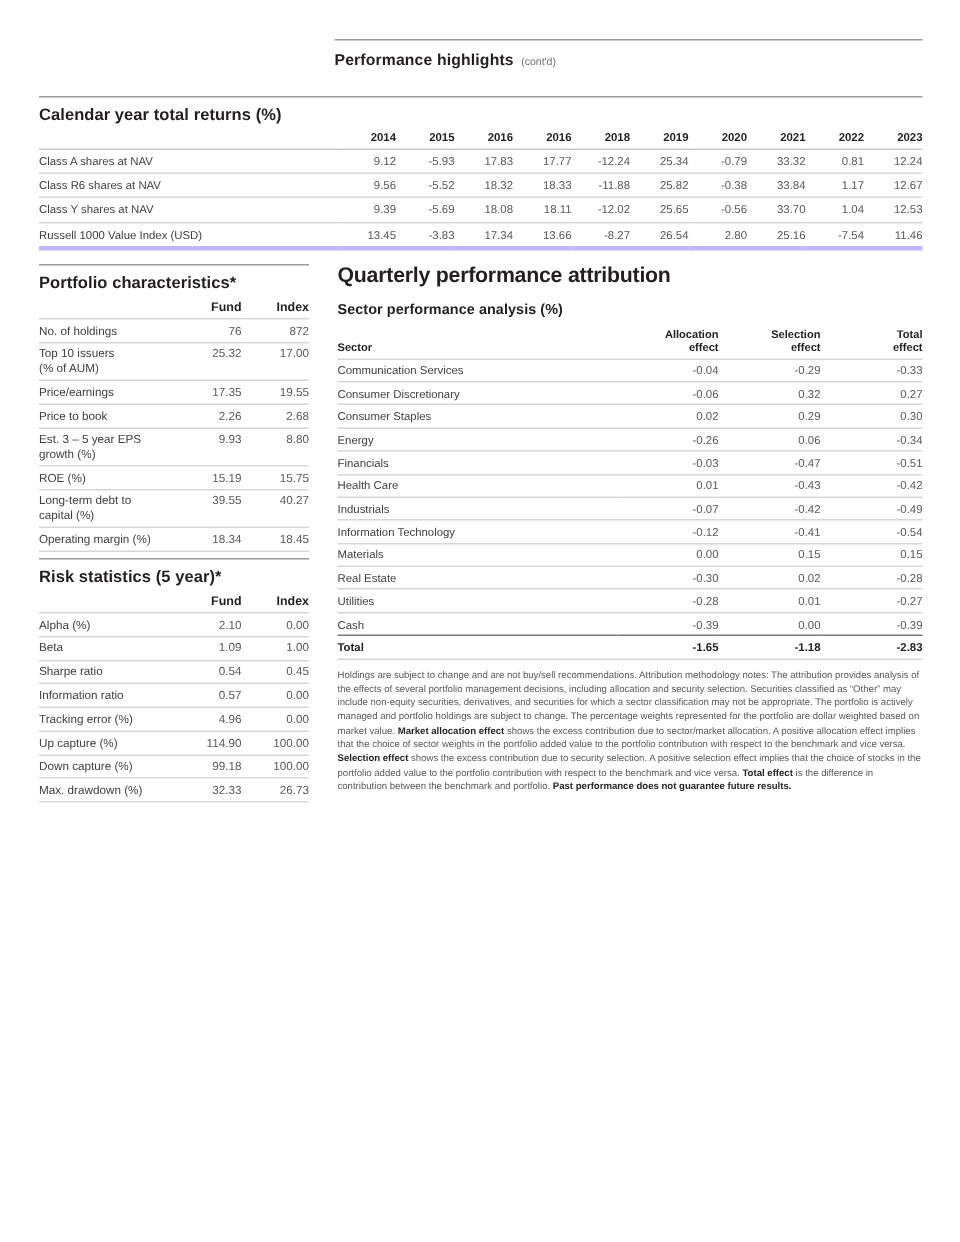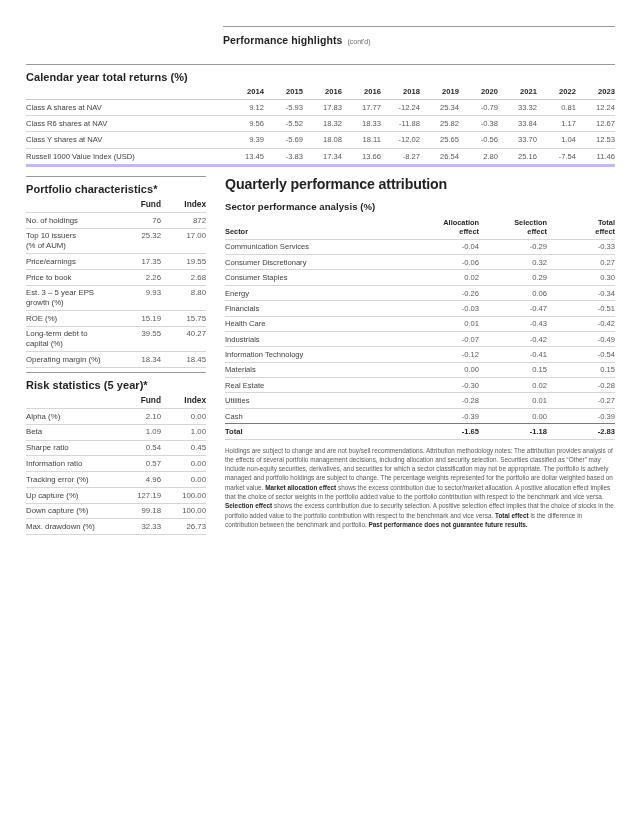--- a/index.html
+++ b/index.html
@@ -384,21 +384,21 @@
             <td>0.57</td>
             <td>0.00</td>
           </tr>
           <tr>
             <td class="lbl">Tracking error (%)</td>
             <td>4.96</td>
             <td>0.00</td>
           </tr>
           <tr>
             <td class="lbl">Up capture (%)</td>
-            <td>127.19</td>
+            <td>114.90</td>
             <td>100.00</td>
           </tr>
           <tr>
             <td class="lbl">Down capture (%)</td>
             <td>99.18</td>
             <td>100.00</td>
           </tr>
           <tr>
             <td class="lbl">Max. drawdown (%)</td>
             <td>32.33</td>

